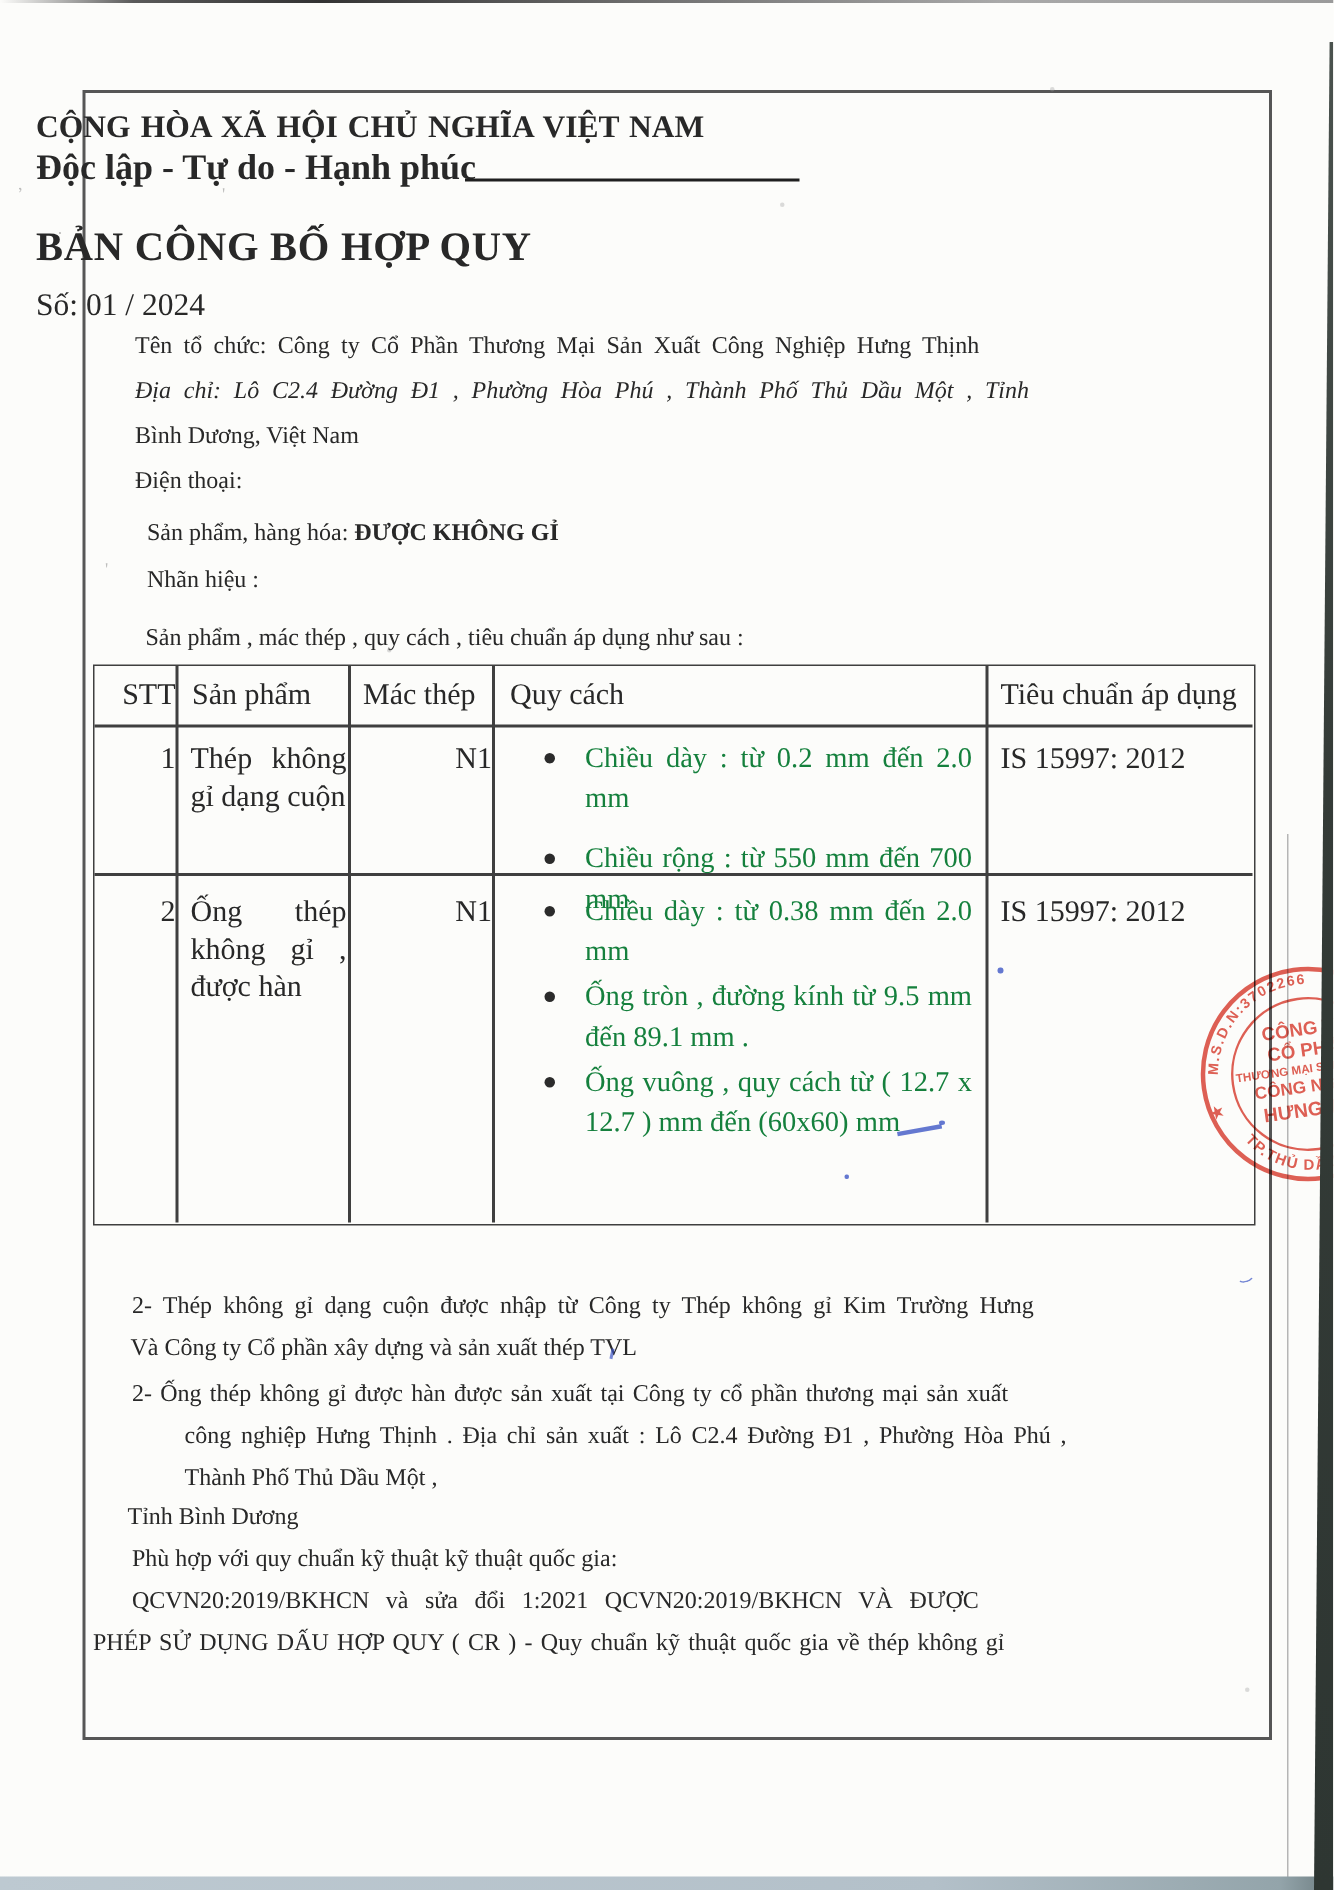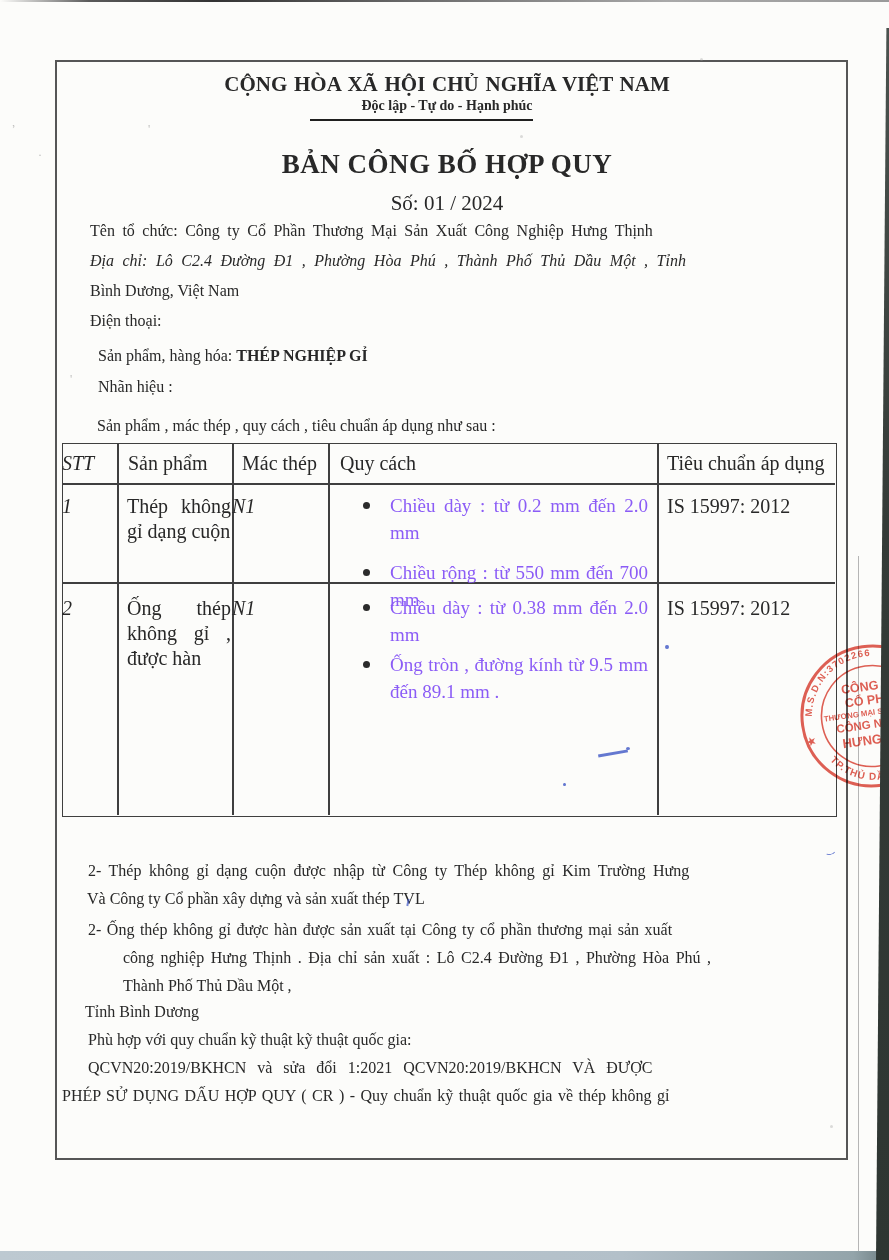--- a/index.html
+++ b/index.html
@@ -4,21 +4,21 @@
 <style>
   html,body{margin:0;padding:0;}
   body{
     width:889px;height:1260px;position:relative;overflow:hidden;
     background:#fcfcfa;
     font-family:"Liberation Serif", serif;
     color:#262626;
   }
   .abs{position:absolute;}
   .tl{position:absolute;white-space:nowrap;font-size:16px;line-height:1.3;color:#282828;}
-  .ctr{left:40px;width:814px;text-align:center;}
+  .ctr{left:24px;width:814px;}
   .b{font-weight:bold;}
   .ws1{word-spacing:1.5px;} .ws2{word-spacing:2.5px;} .ws3{word-spacing:3.5px;}
   .ws4{word-spacing:4.5px;font-style:italic;} .ws7{word-spacing:7px;}
 
   
   .frame{left:55px;top:60px;width:793px;height:1100px;border:2px solid #565656;box-sizing:border-box;}
 
   
   .top-edge{left:0;top:0;width:889px;height:2px;
     background:linear-gradient(90deg, rgba(120,120,120,0) 0%, #5a5a5a 10%, #333 24%, #6e6e6e 48%, #a9a9a9 75%, #9a9a9a 100%);}
@@ -27,24 +27,24 @@
     background:linear-gradient(180deg,#4a524e 0%,#343b37 40%,#2e3632 100%);}
   .bottom-band{left:0;top:1251px;width:889px;height:9px;z-index:25;
     background:linear-gradient(90deg,#bdc9d1 0%,#b3c0c9 70%,#93a4aa 96%,#6d7d81 100%);}
   .paper-edge-line{left:858px;top:556px;width:1px;height:696px;background:#b5b5b5;}
 
   
   .tframe{left:62px;top:443px;width:775px;height:374px;border:1.6px solid #3f3f3f;box-sizing:border-box;}
   .vline{position:absolute;width:1.5px;background:#3f3f3f;}
   .hline{position:absolute;height:1.5px;background:#3f3f3f;}
   .cell{position:absolute;font-size:20px;line-height:1.25;color:#282828;}
-  .cell-c{text-align:left;font-style:italic;}
+  .cell-c{text-align:right;}
   .cell-j{text-align:justify;}
   .specs{position:absolute;left:352px;width:296px;margin:0;padding:0;list-style:none;}
-  .specs li{position:relative;padding-left:38px;font-size:19px;line-height:27px;text-align:justify;color:#8b5cf6;}
+  .specs li{position:relative;padding-left:38px;font-size:19px;line-height:27px;text-align:justify;color:#15803d;}
   .specs li::before{content:"";position:absolute;left:11px;top:10px;width:7px;height:7px;border-radius:50%;background:#2b2b2b;}
   .specs.g13 li{margin-bottom:13px;}
   .specs.g3 li{margin-bottom:3px;}
 
   
   .stamp-wrap{left:790px;top:634px;width:99px;height:170px;overflow:hidden;z-index:20;
     mix-blend-mode:multiply;opacity:.9;}
 
   
   .pen{position:absolute;background:#3d56c5;opacity:.8;}
@@ -55,30 +55,30 @@
 </style>
 </head>
 <body>
 
 <div class="abs top-edge"></div>
 <div class="abs paper-edge-line"></div>
 
 <div class="abs frame"></div>
 
 <div class="tl ctr b ws1" style="top:71px;font-size:21px;">CỘNG HÒA XÃ HỘI CHỦ NGHĨA VIỆT NAM</div>
-<div class="tl ctr b" style="top:97px;font-size:14px;">Độc lập - Tự do - Hạnh phúc</div>
+<div class="tl ctr b" style="top:97px;font-size:24px;">Độc lập - Tự do - Hạnh phúc</div>
 <div class="abs" style="left:310px;top:119px;width:223px;height:1.7px;background:#1f1f1f;"></div>
 <div class="tl ctr b" style="top:147px;font-size:27px;letter-spacing:.5px;">BẢN CÔNG BỐ HỢP QUY</div>
 <div class="tl ctr" style="top:190px;font-size:21px;">Số: 01 / 2024</div>
 
 <div class="tl ws3" style="left:90px;top:221px;">Tên tổ chức: Công ty Cổ Phần Thương Mại Sản Xuất Công Nghiệp Hưng Thịnh</div>
 <div class="tl ws4" style="left:90px;top:251px;">Địa chỉ: Lô C2.4 Đường Đ1 , Phường Hòa Phú , Thành Phố Thủ Dầu Một , Tỉnh</div>
 <div class="tl" style="left:90px;top:281px;">Bình Dương, Việt Nam</div>
 <div class="tl" style="left:90px;top:311px;">Điện thoại:</div>
-<div class="tl" style="left:98px;top:346px;"><span>Sản phẩm, hàng hóa: </span><span class="b">THÉP NGHIỆP GỈ</span></div>
+<div class="tl" style="left:98px;top:346px;"><span>Sản phẩm, hàng hóa: </span><span class="b">ĐƯỢC KHÔNG GỈ</span></div>
 <div class="tl" style="left:98px;top:377px;">Nhãn hiệu :</div>
 <div class="tl" style="left:97px;top:396px;margin-top:20px;">Sản phẩm , mác thép , quy cách , tiêu chuẩn áp dụng như sau :</div>
 
 <div class="abs tframe">
   <div class="vline" style="left:54px;top:0;height:371px;"></div>
   <div class="vline" style="left:169px;top:0;height:371px;"></div>
   <div class="vline" style="left:265px;top:0;height:371px;"></div>
   <div class="vline" style="left:594px;top:0;height:371px;"></div>
   <div class="hline" style="left:0;top:39px;width:772px;"></div>
   <div class="hline" style="left:0;top:138px;width:772px;"></div>
@@ -98,20 +98,21 @@
   <li>Chiều rộng : từ 550 mm đến 700 mm</li>
 </ul>
 <div class="cell" style="left:667px;top:494px;">IS 15997: 2012</div>
 
 <div class="cell cell-c" style="left:62px;top:596px;width:55px;">2</div>
 <div class="cell cell-j" style="left:127px;top:596px;width:104px;">Ống thép không gỉ , được hàn</div>
 <div class="cell cell-c" style="left:232px;top:596px;width:96px;">N1</div>
 <ul class="specs g3" style="top:594px;">
   <li>Chiều dày : từ 0.38 mm đến 2.0 mm</li>
   <li>Ống tròn , đường kính từ 9.5 mm đến 89.1 mm .</li>
+  <li>Ống vuông , quy cách từ ( 12.7 x 12.7 ) mm đến (60x60) mm</li>
 </ul>
 <div class="cell" style="left:667px;top:596px;">IS 15997: 2012</div>
 
 <div class="tl ws3" style="left:88px;top:861px;">2-  Thép không gỉ dạng cuộn được nhập từ Công ty Thép không gỉ Kim Trường Hưng</div>
 <div class="tl" style="left:87px;top:889px;">Và Công ty Cổ phần xây dựng và sản xuất thép TVL</div>
 <div class="tl ws1" style="left:88px;top:920px;">2-  Ống thép không gỉ được hàn được sản xuất tại Công ty cổ phần thương mại sản xuất</div>
 <div class="tl ws2" style="left:123px;top:948px;">công nghiệp Hưng Thịnh . Địa chỉ sản xuất : Lô C2.4 Đường Đ1 , Phường Hòa Phú ,</div>
 <div class="tl" style="left:123px;top:976px;text-align:right;">Thành Phố Thủ Dầu Một ,</div>
 <div class="tl" style="left:85px;top:1002px;">Tỉnh Bình Dương</div>
 <div class="tl" style="left:88px;top:1030px;">Phù hợp với quy chuẩn kỹ thuật kỹ thuật quốc gia:</div>

